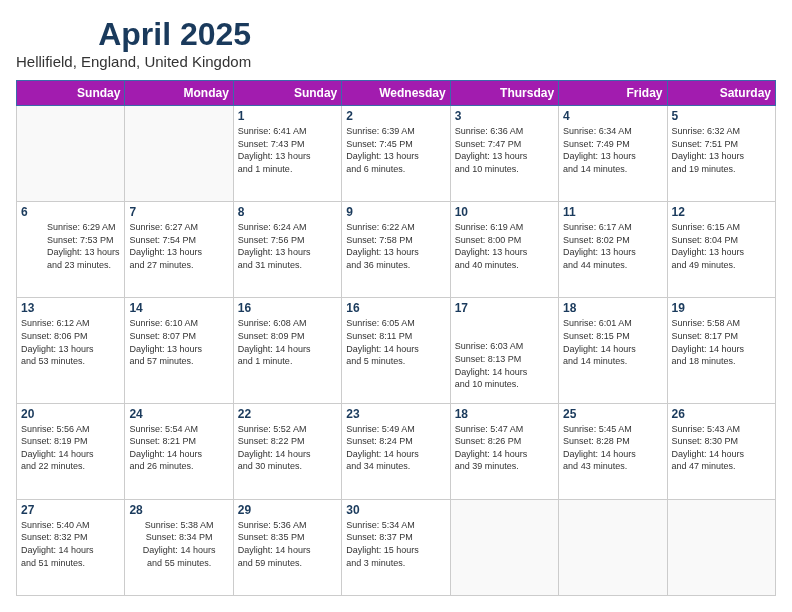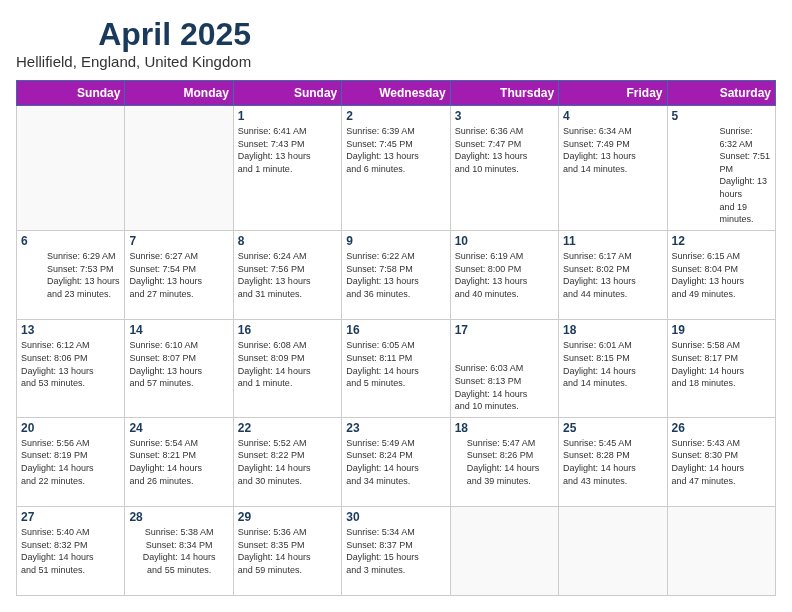--- a/index.html
+++ b/index.html
@@ -129,21 +129,21 @@
           </td>
           <td>
             <span class="day-num">4</span>
             <div class="day-info" style="white-space: pre-line;">Sunrise: 6:34 AM
 Sunset: 7:49 PM
 Daylight: 13 hours
 and 14 minutes.</div>
           </td>
           <td>
             <span class="day-num">5</span>
-            <div class="day-info" style="white-space: pre-line; margin-left: 48px;">Sunrise: 6:32 AM
+            <div class="day-info" style="white-space: pre-line;">Sunrise: 6:32 AM
 Sunset: 7:51 PM
 Daylight: 13 hours
 and 19 minutes.</div>
           </td>
         </tr>
         <tr>
           <td>
             <span class="day-num">6</span>
             <div class="day-info" style="white-space: pre-line; margin-left: 26px;">Sunrise: 6:29 AM
 Sunset: 7:53 PM
@@ -268,21 +268,21 @@
           </td>
           <td>
             <span class="day-num">23</span>
             <div class="day-info" style="white-space: pre-line;">Sunrise: 5:49 AM
 Sunset: 8:24 PM
 Daylight: 14 hours
 and 34 minutes.</div>
           </td>
           <td>
             <span class="day-num">18</span>
-            <div class="day-info" style="white-space: pre-line; margin-left: 12px;">Sunrise: 5:47 AM
+            <div class="day-info" style="white-space: pre-line;">Sunrise: 5:47 AM
 Sunset: 8:26 PM
 Daylight: 14 hours
 and 39 minutes.</div>
           </td>
           <td>
             <span class="day-num">25</span>
             <div class="day-info" style="white-space: pre-line;">Sunrise: 5:45 AM
 Sunset: 8:28 PM
 Daylight: 14 hours
 and 43 minutes.</div>

